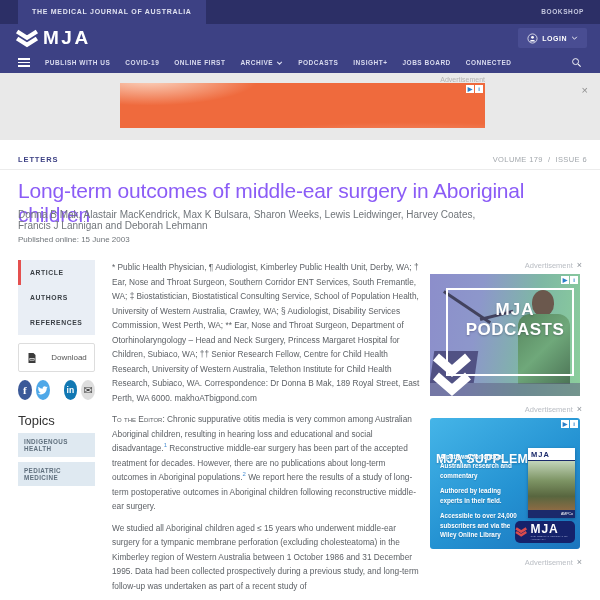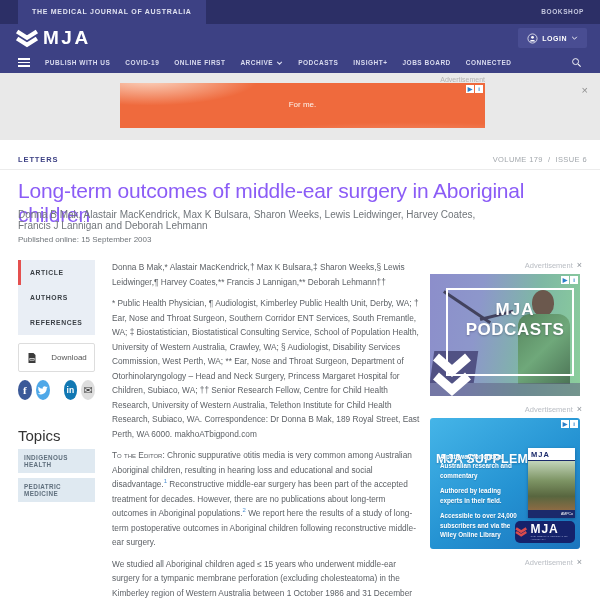--- a/index.html
+++ b/index.html
@@ -66,21 +66,21 @@
   .download-btn { margin-top:8px; height:29px; background:#fff; border:1px solid #ddd; border-radius:2px;
                   display:flex; align-items:center; justify-content:center; gap:13px;
                   font-size:8px; color:#555; cursor:pointer; }
   .socials { margin-top:8px; display:flex; gap:4px; align-items:center; }
   .soc { width:20px; height:20px; border-radius:50%; display:flex; align-items:center;
          justify-content:center; color:#fff; cursor:pointer; }
   .soc.fb { background:#3b5998; font-size:11px; font-weight:bold; font-family:"Liberation Serif",serif; }
   .soc.tw { background:#4fa8e8; }
   .soc.li { background:#1178b3; font-size:8.5px; font-weight:bold;margin-left:10px; }
   .soc.em { background:#dedede; color:#3c3c3c; font-size:11px; }
-  .topics-heading { margin-top:27px; font-size:15px; color:#333; }
+  .topics-heading { margin-top:13px; font-size:13px; color:#333; }
   .chip { margin-top:5px; background:#dfe9f1; color:#5f6f7d; font-size:6.3px; font-weight:bold;
           letter-spacing:.4px; padding:5px 6px; display:block; width:max-content; max-width:77px; cursor:pointer; }
 
   
   .main { position:absolute; left:112px; top:112px; width:308px; font-size:8.3px;
           line-height:14.5px; color:#5d6166; }
   .main p { margin-bottom:7px; }
   .smallcaps { font-variant:small-caps; }
   .ref { color:#4a8fd3; font-size:6px; vertical-align:super; line-height:0; cursor:pointer; }
 
@@ -196,21 +196,20 @@
     <svg width="11" height="11" viewBox="0 0 24 24">
       <circle cx="10" cy="10" r="6.5" stroke="#fff" stroke-width="2" fill="none"></circle>
       <line x1="15.5" y1="15.5" x2="21" y2="21" stroke="#fff" stroke-width="2.4"></line>
     </svg>
   </span>
 </div>
 
 <div class="adstrip">
   <div class="adstrip-label">Advertisement</div>
   <div class="banner">
-    <div class="banner-text">For me.</div>
     <div class="adchoices">
       <span>▶</span>
         <span>i</span>
     </div>
   </div>
   <div class="adstrip-close">×</div>
 </div>
 
 <div class="page">
 
@@ -218,21 +217,21 @@
     <span class="section-label">LETTERS</span>
     <span class="vol-issue">
       <span>VOLUME 179</span>
       <span>/</span>
       <span>ISSUE 6</span>
     </span>
   </div>
 
   <h1 class="page-title">Long-term outcomes of middle-ear surgery in Aboriginal children</h1>
   <div class="byline">Donna B Mak, Alastair MacKendrick, Max K Bulsara, Sharon Weeks, Lewis Leidwinger, Harvey Coates, Francis J Lannigan and Deborah Lehmann</div>
-  <div class="published">Published online: 15 September 2003</div>
+  <div class="published">Published online: 15 June 2003</div>
 
   <div class="aside">
     <div class="aside-nav">
       <div class="aside-item active">ARTICLE</div>
       <div class="aside-item">AUTHORS</div>
       <div class="aside-item">REFERENCES</div>
     </div>
     <div class="download-btn">
       <svg width="12" height="12" viewBox="0 0 24 24">
         <path d="M5 2 h10 l4 4 v16 h-14 z" fill="#3a3a3a"></path>
@@ -250,21 +249,20 @@
       </span>
       <span class="soc li">in</span>
       <span class="soc em">✉</span>
     </div>
     <div class="topics-heading">Topics</div>
     <span class="chip">INDIGENOUS HEALTH</span>
     <span class="chip">PEDIATRIC MEDICINE</span>
   </div>
 
   <div class="main">
-    <p>Donna B Mak,* Alastair MacKendrick,† Max K Bulsara,‡ Sharon Weeks,§ Lewis Leidwinger,¶ Harvey Coates,** Francis J Lannigan,** Deborah Lehmann††</p>
     <p>* Public Health Physician, ¶ Audiologist, Kimberley Public Health Unit, Derby, WA; † Ear, Nose and Throat Surgeon, Southern Corridor ENT Services, South Fremantle, WA; ‡ Biostatistician, Biostatistical Consulting Service, School of Population Health, University of Western Australia, Crawley, WA; § Audiologist, Disability Services Commission, West Perth, WA; ** Ear, Nose and Throat Surgeon, Department of Otorhinolaryngology – Head and Neck Surgery, Princess Margaret Hospital for Children, Subiaco, WA; †† Senior Research Fellow, Centre for Child Health Research, University of Western Australia, Telethon Institute for Child Health Research, Subiaco, WA. Correspondence: Dr Donna B Mak, 189 Royal Street, East Perth, WA 6000. makhoATbigpond.com</p>
     <p><span class="smallcaps">To the Editor:</span><span> Chronic suppurative otitis media is very common among Australian Aboriginal children, resulting in hearing loss and educational and social disadvantage.</span><span class="ref">1</span><span> Reconstructive middle-ear surgery has been part of the accepted treatment for decades. However, there are no publications about long-term outcomes in Aboriginal populations.</span><span class="ref">2</span><span> We report here the results of a study of long-term postoperative outcomes in Aboriginal children following reconstructive middle-ear surgery.</span></p>
     <p>We studied all Aboriginal children aged ≤ 15 years who underwent middle-ear surgery for a tympanic membrane perforation (excluding cholesteatoma) in the Kimberley region of Western Australia between 1 October 1986 and 31 December 1995. Data had been collected prospectively during a previous study, and long-term follow-up was undertaken as part of a recent study of</p>
   </div>
 
   <div class="rightcol">
 
     <div class="ad-label-row">
       <span>Advertisement</span>
       <span class="close">×</span>

